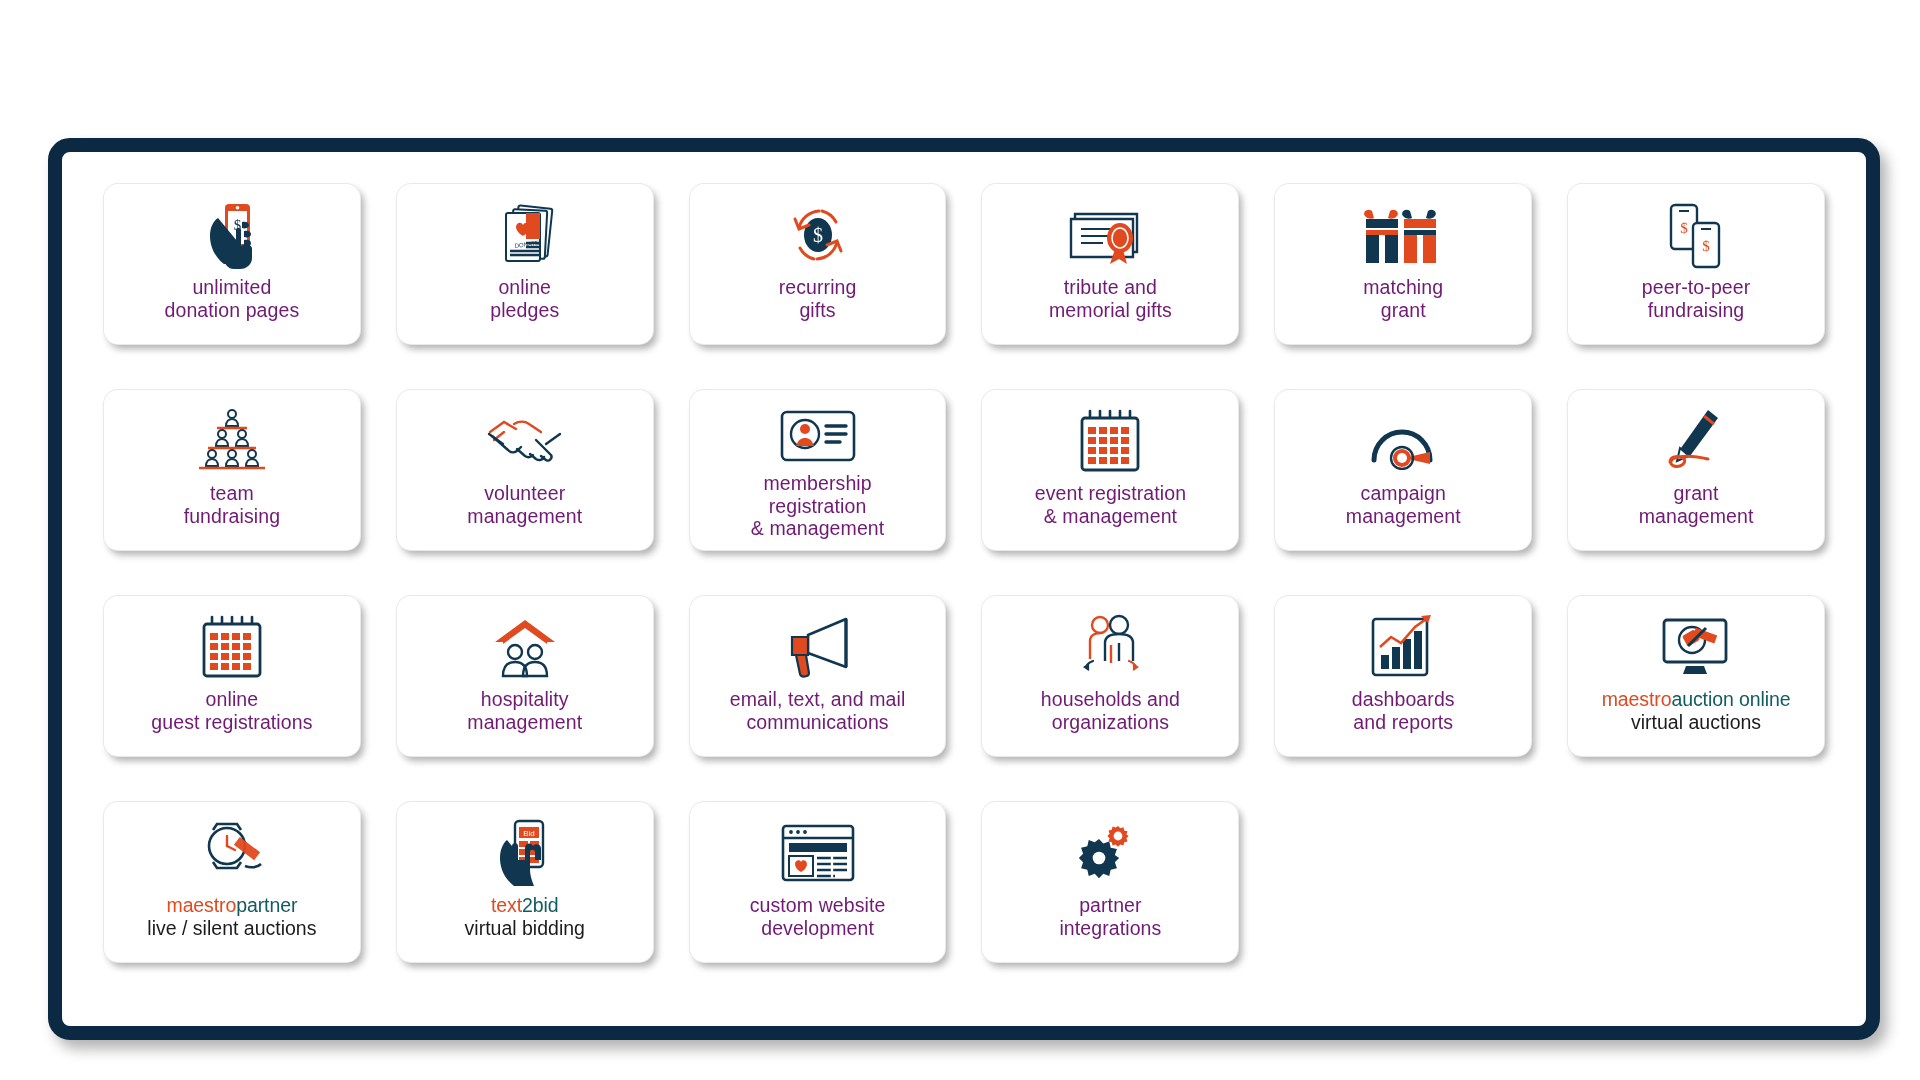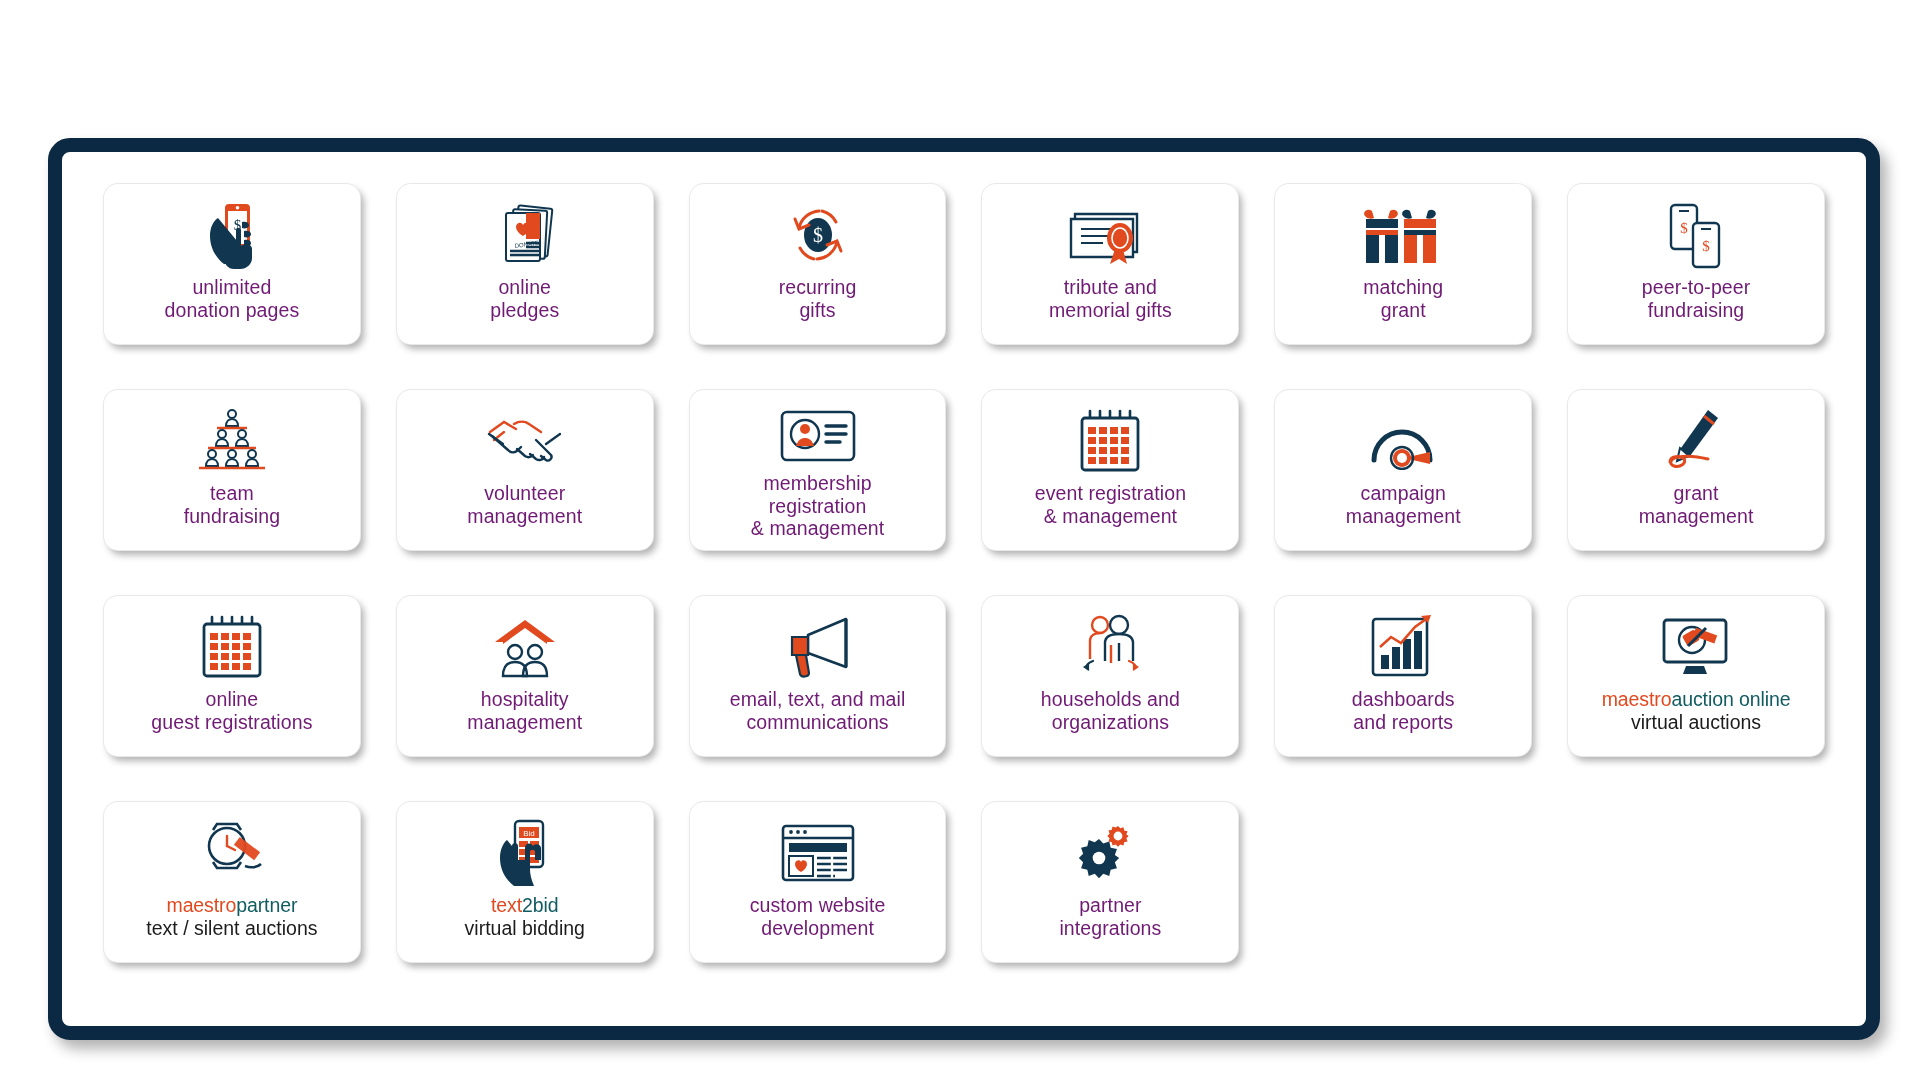--- a/index.html
+++ b/index.html
@@ -475,21 +475,21 @@
       <line x1="32" y1="26" x2="32" y2="16"></line>
                   <line x1="32" y1="26" x2="40" y2="30"></line>
     </g>
     <path d="M18 10l4-6h20l4 6" fill="none" stroke="#10374f" stroke-width="2.6"></path>
     <path d="M18 42l4 6h20l4-6" fill="none" stroke="#10374f" stroke-width="2.6"></path>
     <path d="M46 16l18 18-7 7-18-18z" fill="#e1491f" opacity="0.95" transform="rotate(-8 52 25)"></path>
     <path d="M50 46c5 2 12 2 16-2" fill="none" stroke="#10374f" stroke-width="2.6"></path>
   </svg>
             </div>
             <div class="brand-line"><span class="brand-a">maestro</span><span class="brand-b">partner</span></div>
-            <div class="sub-line">text / silent auctions</div>
+            <div class="sub-line">live / silent auctions</div>
           </div>
           <div class="card">
             <div class="icon-wrap">
               <svg id="phone-bid-hand-icon" width="64" height="70" viewBox="0 0 64 70">
     <rect x="22" y="3" width="28" height="46" rx="4" fill="#fff" stroke="#10374f" stroke-width="2.4"></rect>
     <rect x="26" y="9" width="20" height="11" fill="#e1491f"></rect>
     <text x="36" y="18" font-family="Liberation Sans, sans-serif" font-size="8" fill="#fff" text-anchor="middle">Bid</text>
     <g fill="#e1491f">
       <rect x="26" y="23" width="9" height="6"></rect>
                   <rect x="37" y="23" width="9" height="6"></rect>

